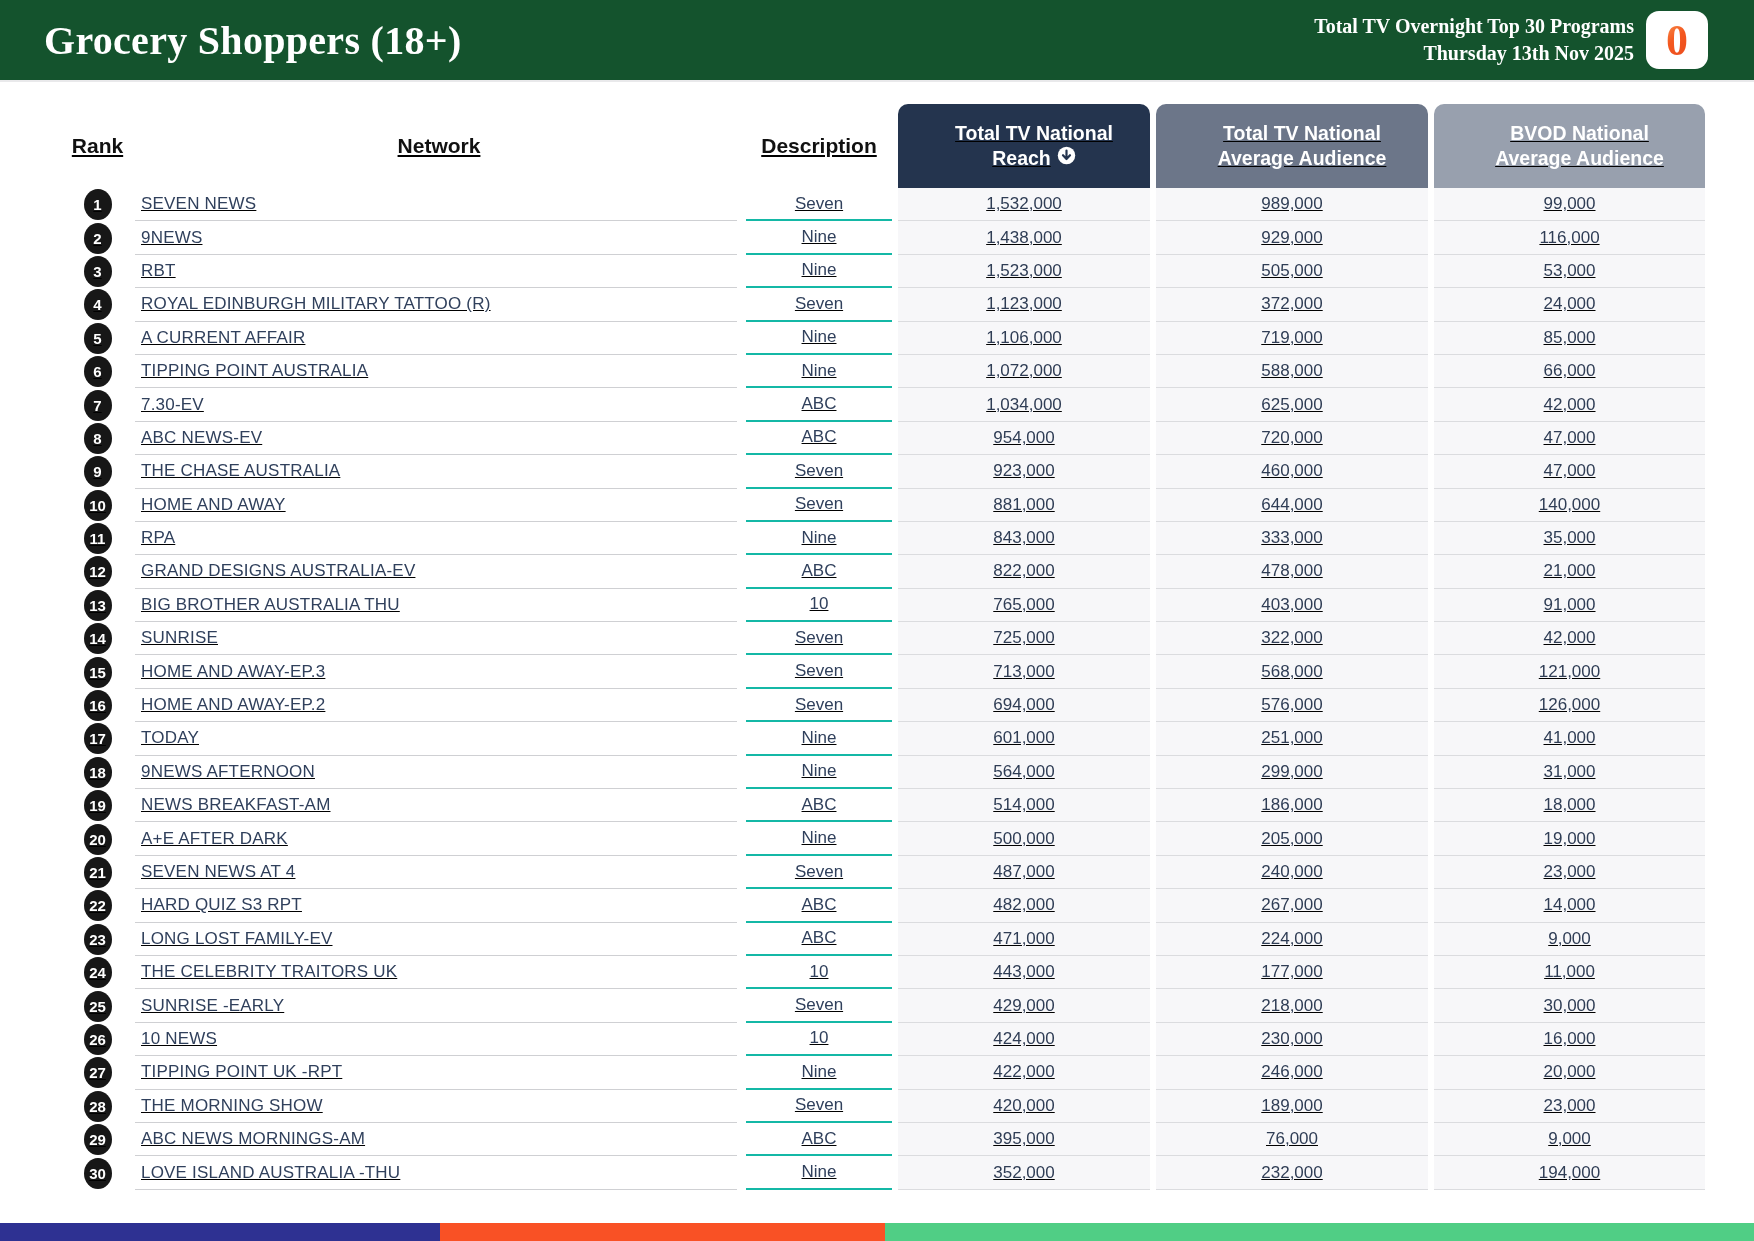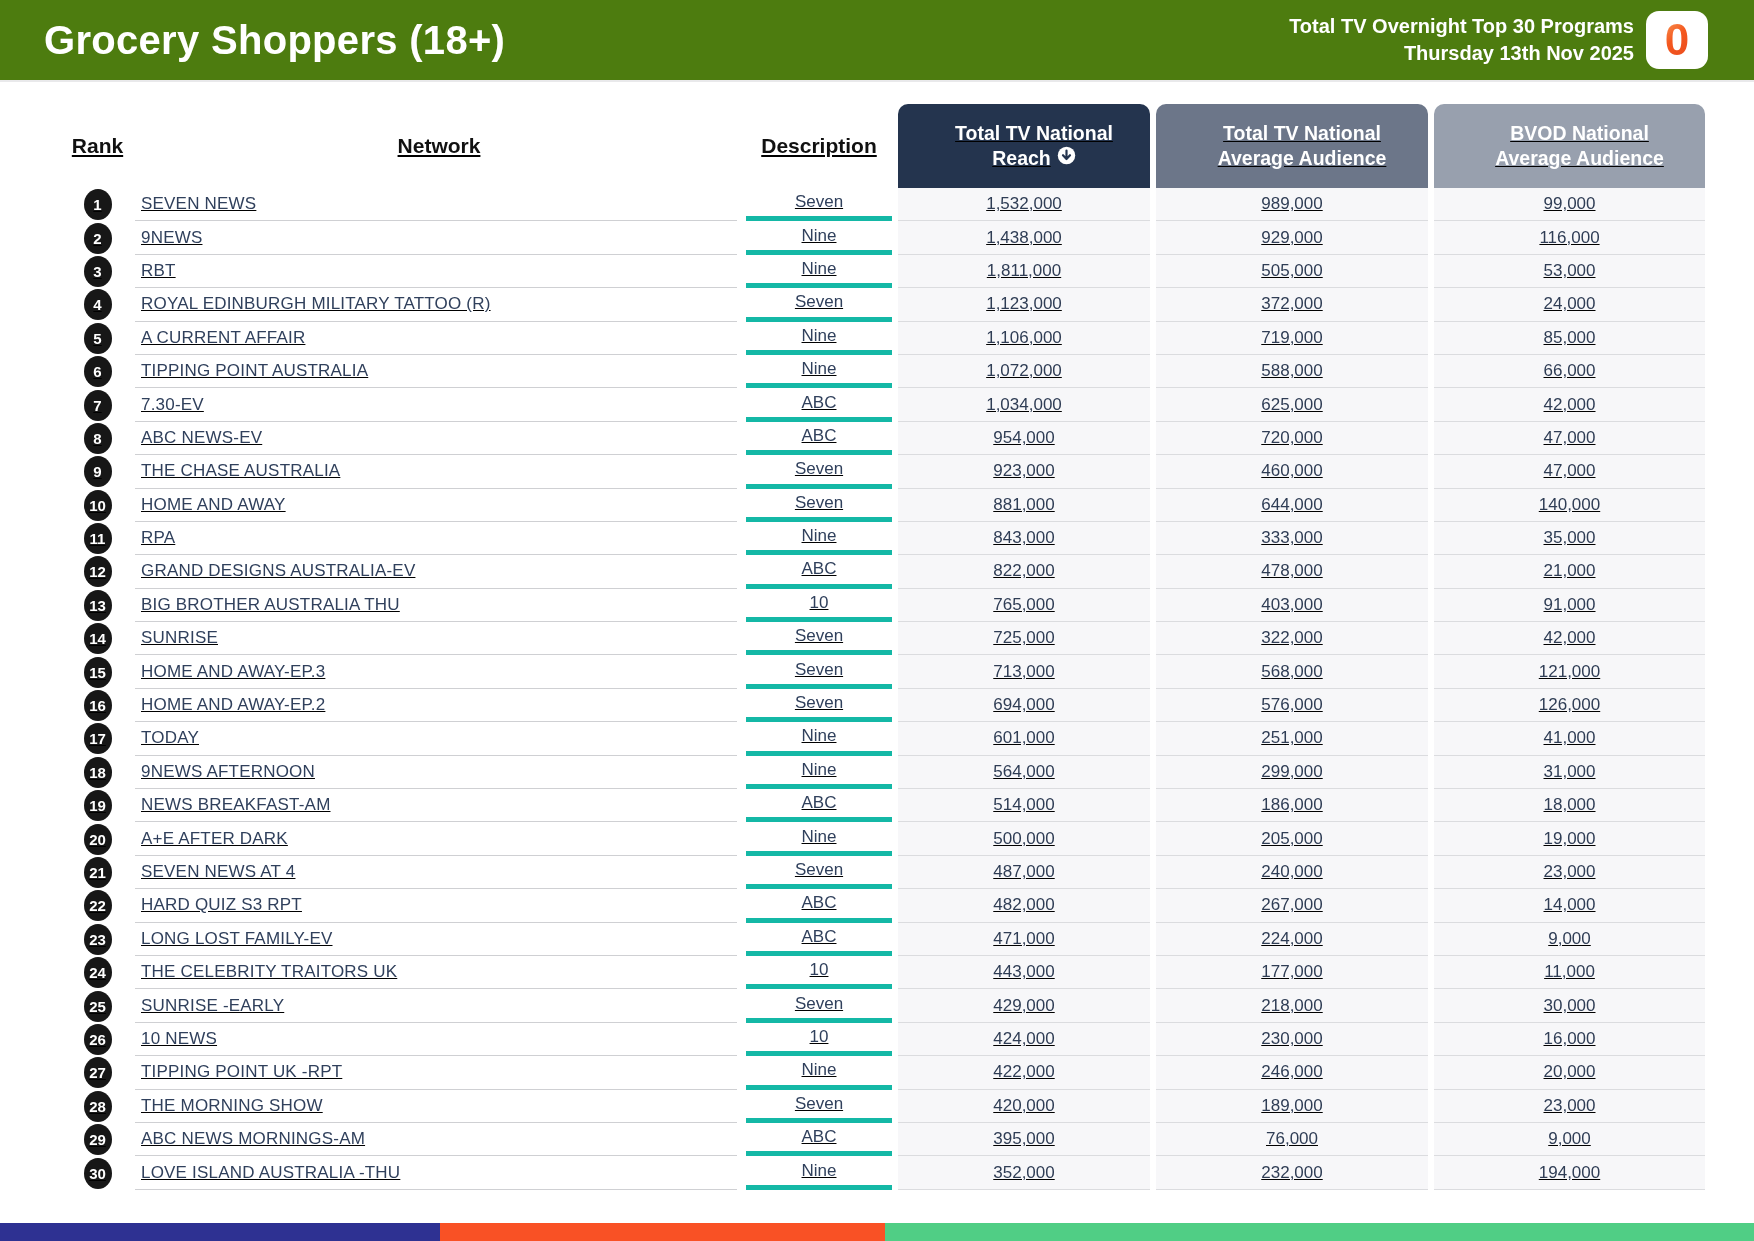--- a/index.html
+++ b/index.html
@@ -54,35 +54,35 @@
     display:flex;align-items:center;justify-content:center;
     font-size:15px;font-weight:bold;
   }
   .desc-cell{
     display:flex;align-items:center;padding-left:6px;margin-right:6px;
     border-bottom:1px solid #CFD0D3;
     font-size:17px;color:#30405C;letter-spacing:.2px;white-space:nowrap;overflow:hidden;
   }
   .network-cell{
     display:flex;align-items:center;justify-content:center;margin:0 3px;
-    border-bottom:5px solid #14b8a6;font-size:17px;color:#30405C;
+    border-bottom:2px solid #14b8a6;font-size:17px;color:#30405C;
   }
   .value-cell{
     display:flex;align-items:center;justify-content:center;margin:0 3px;
     background:#F7F7F9;border-bottom:1px solid #DBDCDF;
     font-size:17px;color:#2F3D55;
   }
   
   .footer-bar{position:absolute;left:0;bottom:0;width:1754px;height:18px;display:flex;}
   .footer-seg{height:100%;}
 </style>
 </head>
 <body>
 
-<div class="app-header" style="background: #4d7c0f;">
+<div class="app-header" style="background: #14532d; font-family: Liberation Serif, serif;">
   <div class="page-title">Grocery Shoppers (18+)</div>
   <div class="header-right">
     <div>Total TV Overnight Top 30 Programs</div>
     <div>Thursday 13th Nov 2025</div>
   </div>
   <div class="logo">
     <span class="logo-zero">0</span>
   </div>
 </div>
 
@@ -134,21 +134,21 @@
     <div class="value-cell">929,000</div>
     <div class="value-cell">116,000</div>
   </div>
 
   <div class="grid-row">
     <div class="rank-cell">
       <span class="rank-badge">3</span>
     </div>
     <div class="desc-cell">RBT</div>
     <div class="network-cell">Nine</div>
-    <div class="value-cell">1,811,000</div>
+    <div class="value-cell">1,523,000</div>
     <div class="value-cell">505,000</div>
     <div class="value-cell">53,000</div>
   </div>
 
   <div class="grid-row">
     <div class="rank-cell">
       <span class="rank-badge">4</span>
     </div>
     <div class="desc-cell">ROYAL EDINBURGH MILITARY TATTOO (R)</div>
     <div class="network-cell">Seven</div>

